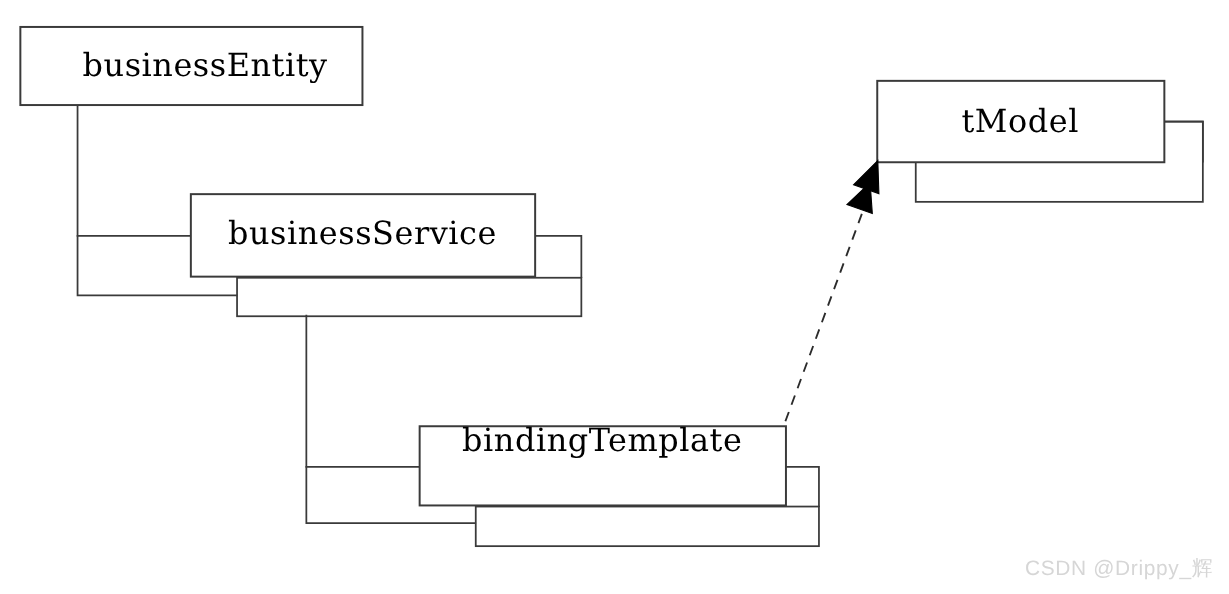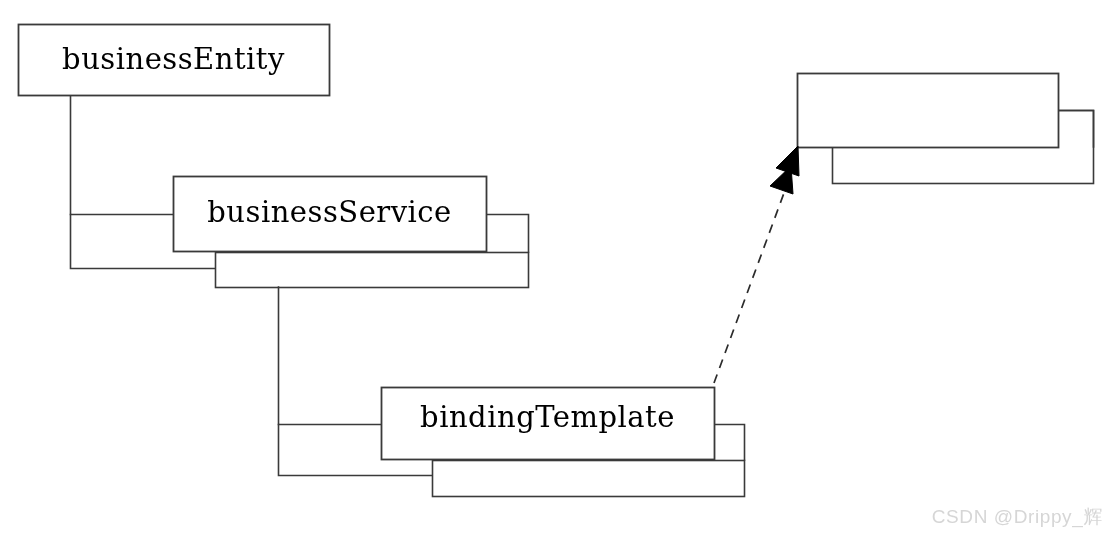--- a/index.html
+++ b/index.html
@@ -85,22 +85,23 @@
     </g>
 
     <g>
       <line x1="714" y1="383" x2="791" y2="174" stroke="#2b2b2b" stroke-width="1.7" stroke-dasharray="9 7"></line>
 
       <polygon points="798,146 776,168 799,176" fill="#000000" stroke="#000000" stroke-width="1"></polygon>
       <polygon points="791,166 770,186 793,194" fill="#000000" stroke="#000000" stroke-width="1"></polygon>
     </g>
   </svg>
 
-  <div class="entity-label" style="left:18px; top:24px; width:311px; height:71px; line-height:71px;">businessEntity</div>
+  <div class="entity-label" style="left:18px; top:24px; width:311px; height:71px; line-height:71px;padding-left:13px;">businessEntity</div>
 
   <div class="entity-label" style="left:173px; top:176px; width:313px; height:63px; line-height:73px;">businessService</div>
 
-  <div class="entity-label" style="left:381px; top:381px; width:333px; height:72px; line-height:72px;">bindingTemplate</div>
+  <div class="entity-label" style="left:381px; top:364px; width:333px; height:72px; line-height:72px;">bindingTemplate</div>
 
+  <div class="entity-label" style="left:797px; top:73px; width:261px; height:74px; line-height:74px;">tModel</div>
 
   <div class="watermark">CSDN @Drippy_辉</div>
 
 </div>
 
 </body></html>

